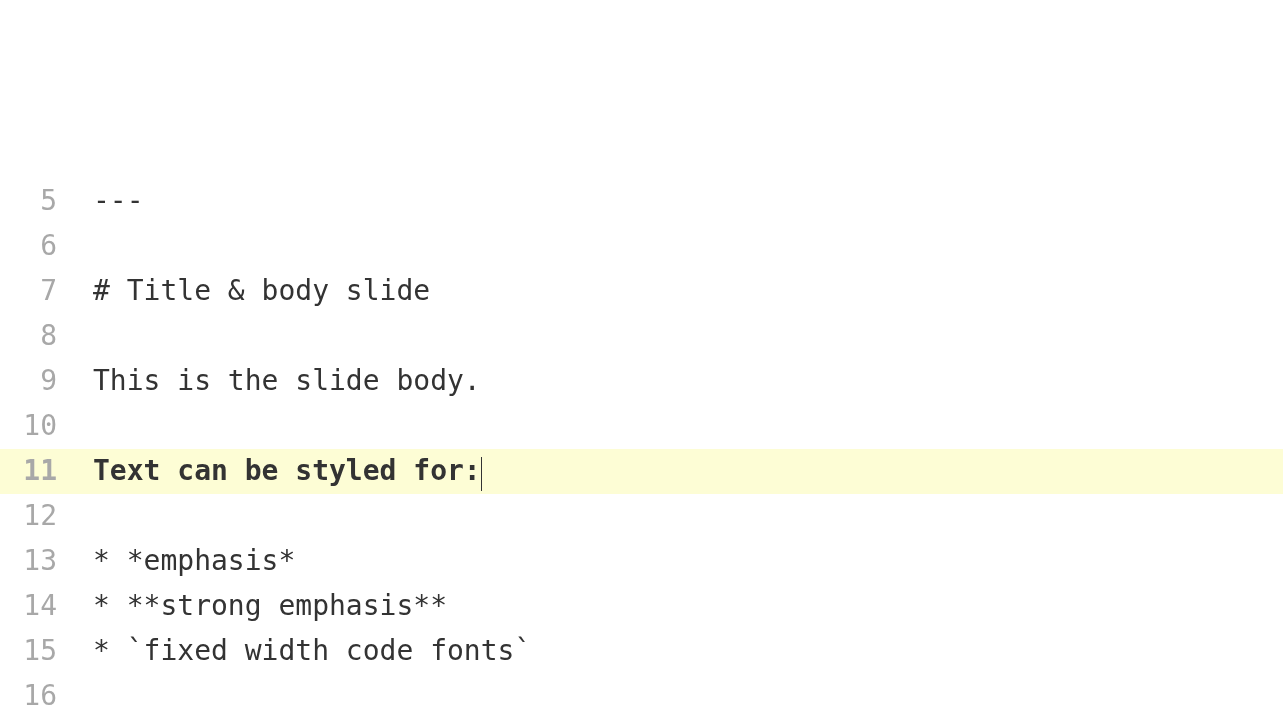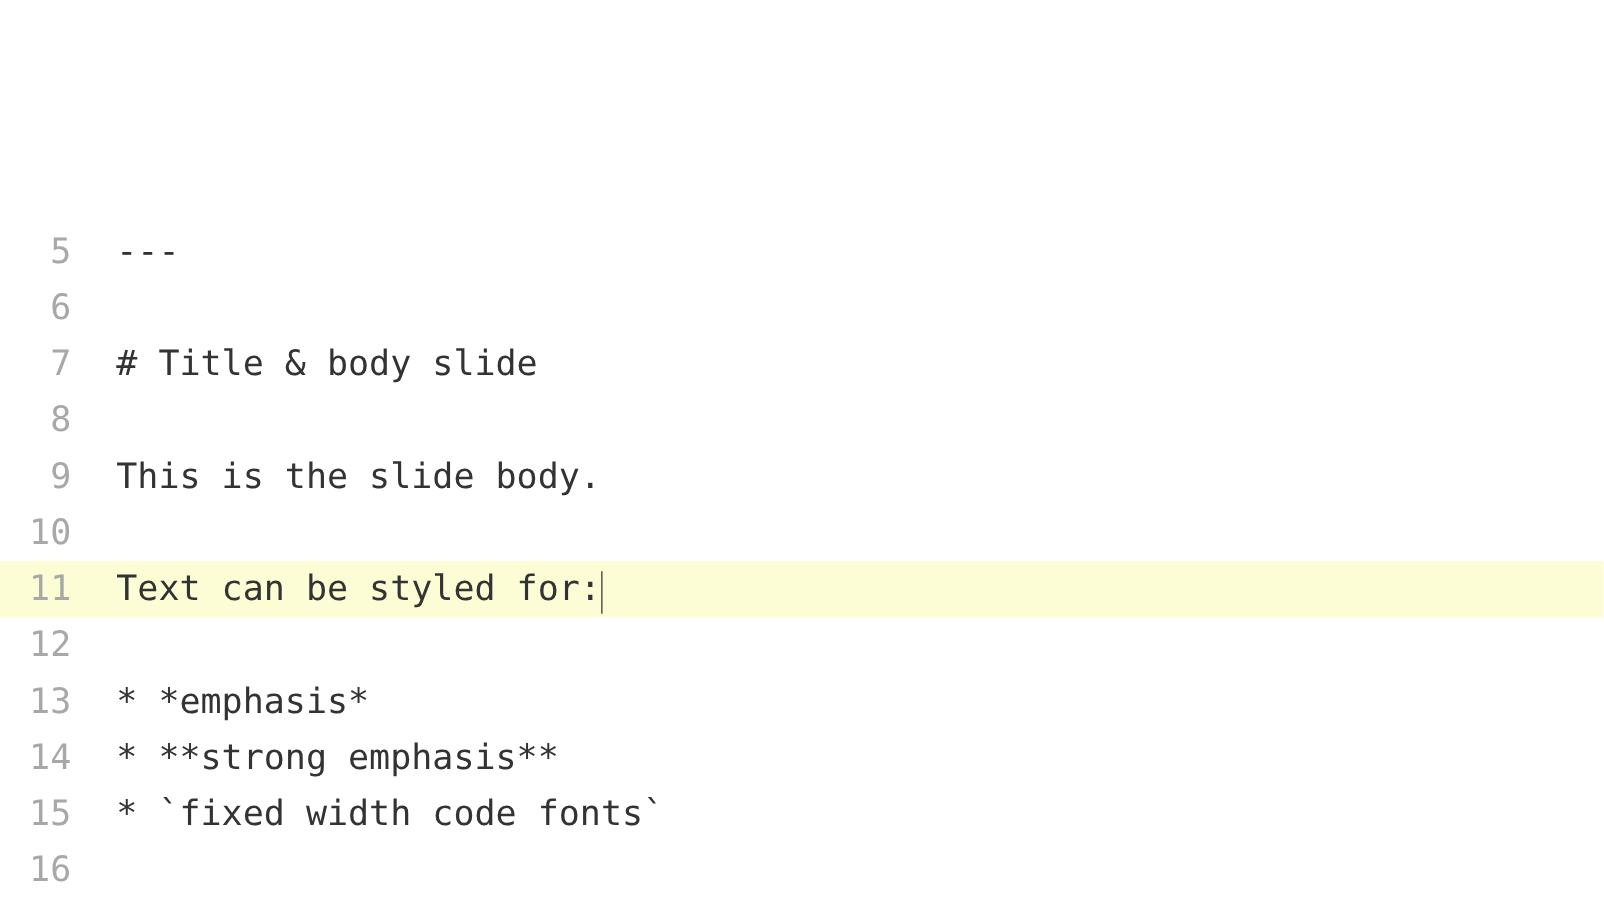--- a/index.html
+++ b/index.html
@@ -18,20 +18,21 @@
     .editor {
       width: 100%;
     }
     .line {
       display: flex;
       align-items: baseline;
       height: 45px;
     }
     .line.highlighted {
       background-color: #fdfdd5;
+      font-weight: bold;
     }
     .gutter {
       width: 75px;
       text-align: right;
       color: #a8a8a8;
       padding-right: 18px;
       flex-shrink: 0;
       user-select: none;
     }
     .content {

